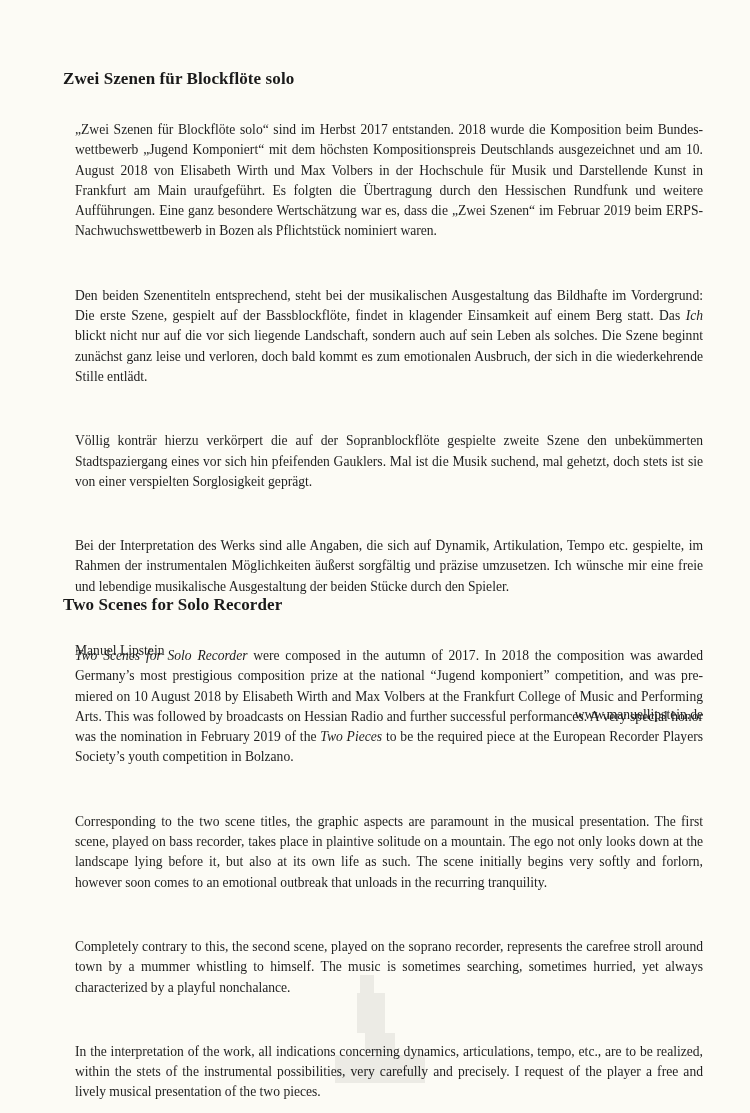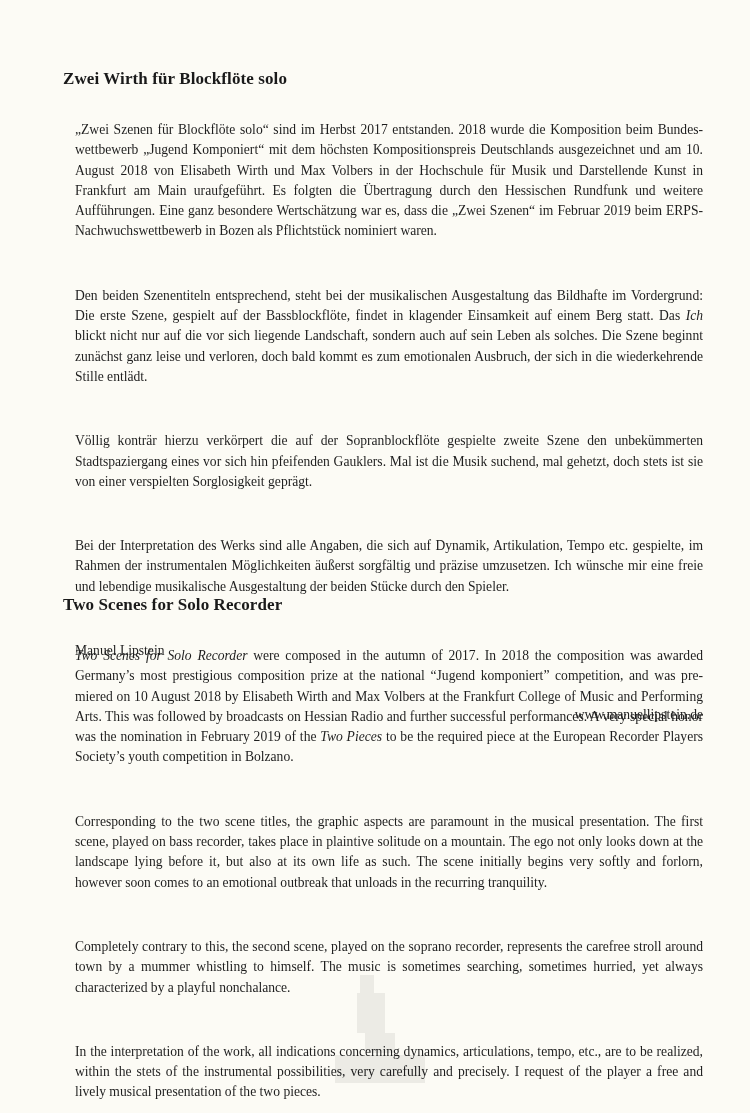--- a/index.html
+++ b/index.html
@@ -35,21 +35,21 @@
     position: absolute; left: 335px; top: 975px; width: 90px; height: 110px;
     opacity: 0.06;
   }
 </style>
 </head>
 <body>
 
 <div class="page">
 
   <section class="section" id="sec-de">
-    <h2>Zwei Wirth für Blockflöte solo</h2>
+    <h2>Zwei Szenen für Blockflöte solo</h2>
     <div class="gap-title"></div>
     <p>„Zwei Szenen für Blockflöte solo“ sind im Herbst 2017 entstanden. 2018 wurde die Komposition beim Bundes­wettbewerb „Jugend Komponiert“ mit dem höchsten Kompositionspreis Deutschlands ausgezeichnet und am 10. August 2018 von Elisabeth Wirth und Max Volbers in der Hochschule für Musik und Darstellende Kunst in Frankfurt am Main uraufgeführt. Es folgten die Übertragung durch den Hessischen Rundfunk und weitere Aufführungen. Eine ganz besondere Wertschätzung war es, dass die „Zwei Szenen“ im Februar 2019 beim ERPS-Nachwuchswettbewerb in Bozen als Pflichtstück nominiert waren.</p>
     <div class="gap-para"></div>
     <p><span>Den beiden Szenentiteln entsprechend, steht bei der musikalischen Ausgestaltung das Bildhafte im Vordergrund: Die erste Szene, gespielt auf der Bassblockflöte, findet in klagender Einsamkeit auf einem Berg statt. Das </span><em>Ich</em><span> blickt nicht nur auf die vor sich liegende Landschaft, sondern auch auf sein Leben als solches. Die Szene beginnt zunächst ganz leise und verloren, doch bald kommt es zum emotionalen Ausbruch, der sich in die wiederkeh­rende Stille entlädt.</span></p>
     <div class="gap-para"></div>
     <p>Völlig konträr hierzu verkörpert die auf der Sopranblockflöte gespielte zweite Szene den unbekümmerten Stadtspaziergang eines vor sich hin pfeifenden Gauklers. Mal ist die Musik suchend, mal gehetzt, doch stets ist sie von einer verspielten Sorglosigkeit geprägt.</p>
     <div class="gap-para"></div>
     <p>Bei der Interpretation des Werks sind alle Angaben, die sich auf Dynamik, Artikulation, Tempo etc. gespielte, im Rahmen der instrumentalen Möglichkeiten äußerst sorgfältig und präzise umzusetzen. Ich wünsche mir eine freie und lebendige musikalische Ausgestaltung der beiden Stücke durch den Spieler.</p>
     <div class="gap-para"></div>
     <div class="sig">

